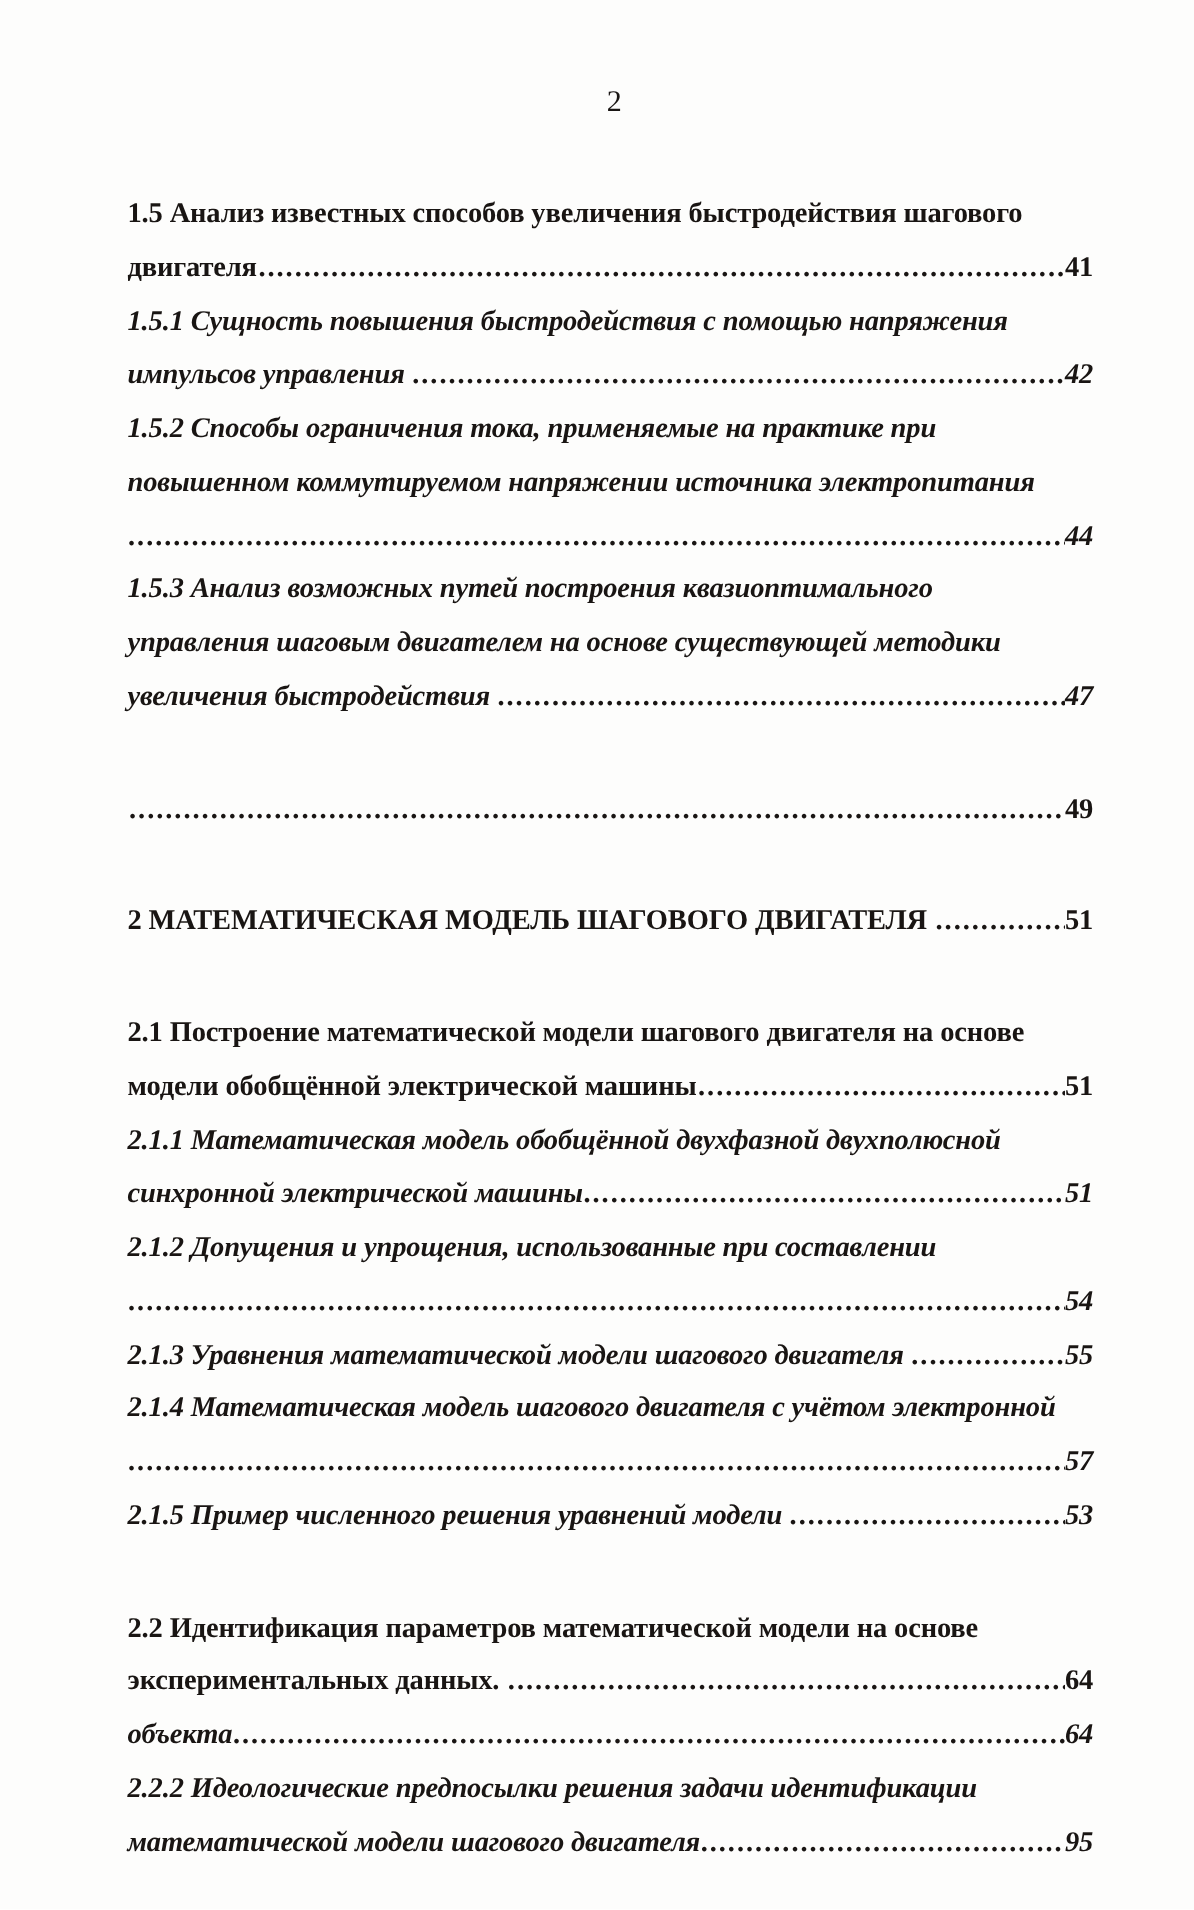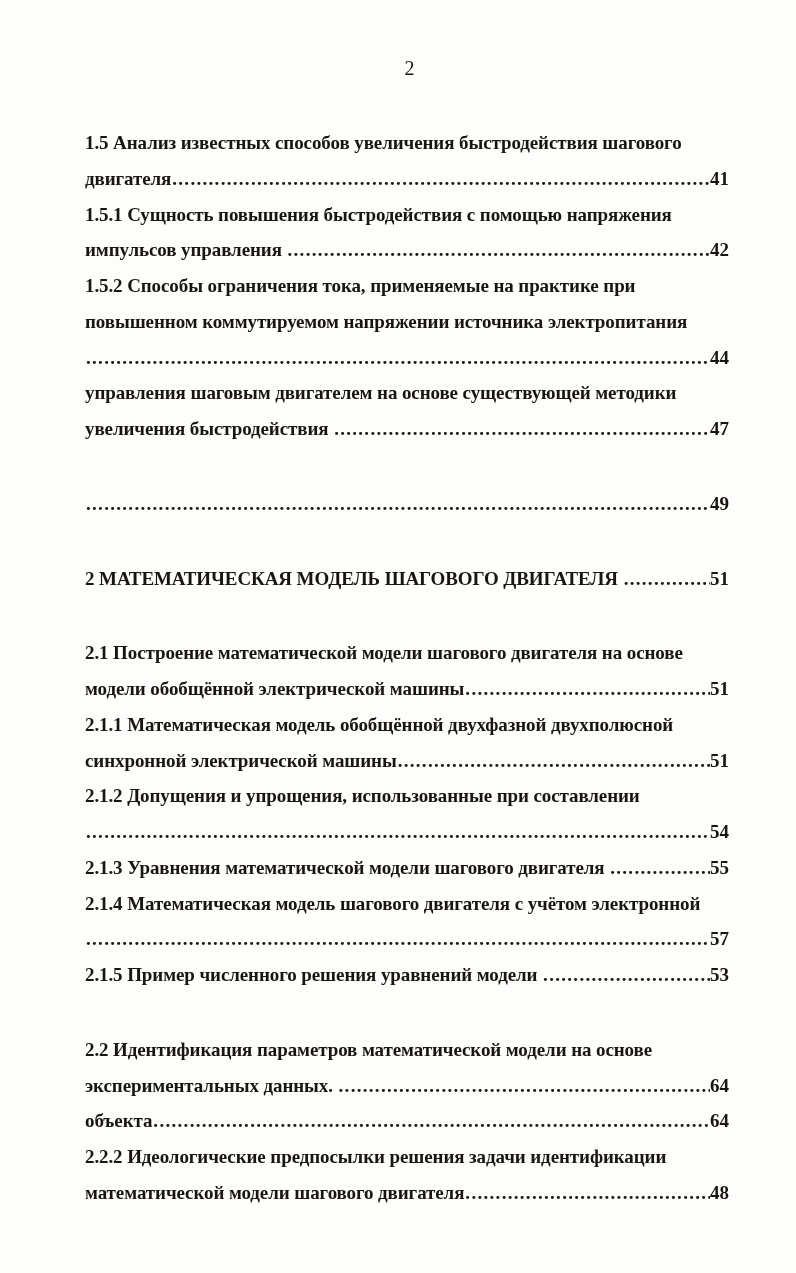--- a/index.html
+++ b/index.html
@@ -27,20 +27,21 @@
   .toc {
     margin-top: 8px;
   }
   .toc-entry.bold {
     font-weight: 700;
     font-style: normal;
     margin-top: 39px;
   }
   .toc-entry.bold-italic {
     font-weight: 700;
+    font-style: italic;
   }
   .toc-line {
     font-size: 19px;
     line-height: 35.75px;
     white-space: nowrap;
     letter-spacing: -0.1px;
   }
   .toc-line.last {
     display: flex;
     align-items: baseline;
@@ -88,20 +89,21 @@
       <div class="toc-entry bold-italic">
         <div class="toc-line"><span class="toc-text">1.5.2 Способы ограничения тока, применяемые на практике при</span></div>
         <div class="toc-line"><span class="toc-text">повышенном коммутируемом напряжении источника электропитания</span></div>
         <div class="toc-line last">
           <span class="toc-text"></span>
           <span class="leader">............................................................................................................................................................................................................................................................................................................</span>
           <span class="page-num">44</span>
         </div>
       </div>
       <div class="toc-entry bold-italic">
+        <div class="toc-line"><span class="toc-text">1.5.3 Анализ возможных путей построения квазиоптимального</span></div>
         <div class="toc-line"><span class="toc-text">управления шаговым двигателем на основе существующей методики</span></div>
         <div class="toc-line last">
           <span class="toc-text">увеличения быстродействия </span>
           <span class="leader">............................................................................................................................................................................................................................................................................................................</span>
           <span class="page-num">47</span>
         </div>
       </div>
       <div class="toc-entry bold">
         <div class="toc-line last">
           <span class="leader">............................................................................................................................................................................................................................................................................................................</span>
@@ -172,17 +174,17 @@
           <span class="toc-text">объекта</span>
           <span class="leader">............................................................................................................................................................................................................................................................................................................</span>
           <span class="page-num">64</span>
         </div>
       </div>
       <div class="toc-entry bold-italic">
         <div class="toc-line"><span class="toc-text">2.2.2 Идеологические предпосылки решения задачи идентификации</span></div>
         <div class="toc-line last">
           <span class="toc-text">математической модели шагового двигателя</span>
           <span class="leader">............................................................................................................................................................................................................................................................................................................</span>
-          <span class="page-num">48</span>
+          <span class="page-num">95</span>
         </div>
       </div>
     </div>
 </div>
 
 </body></html>

